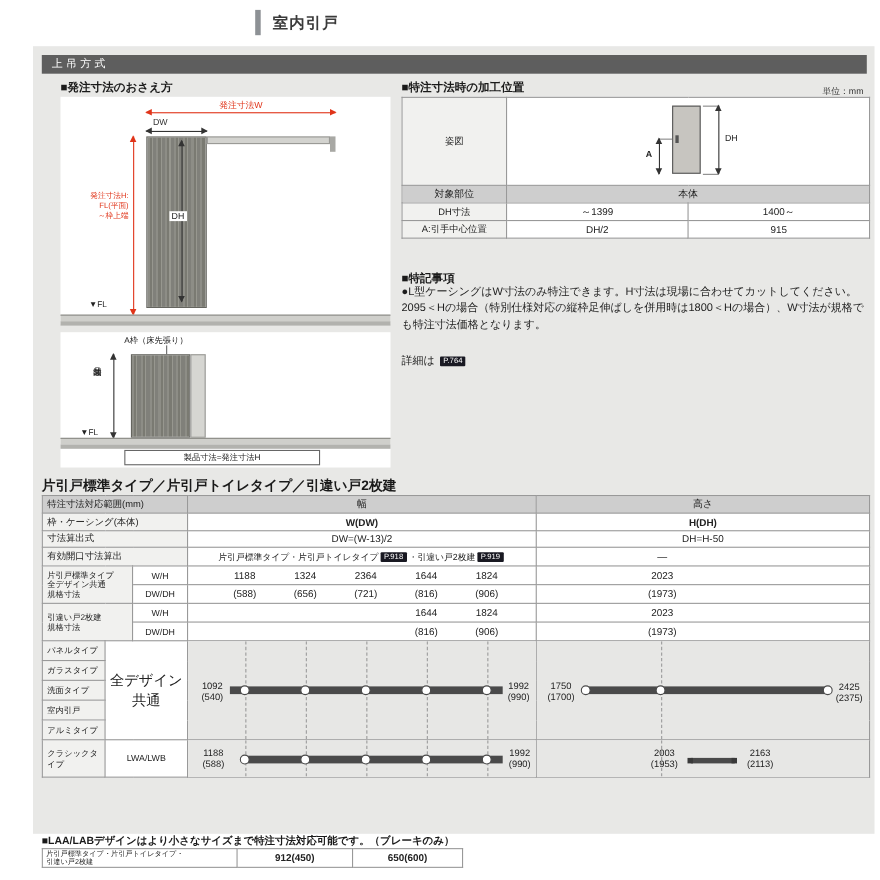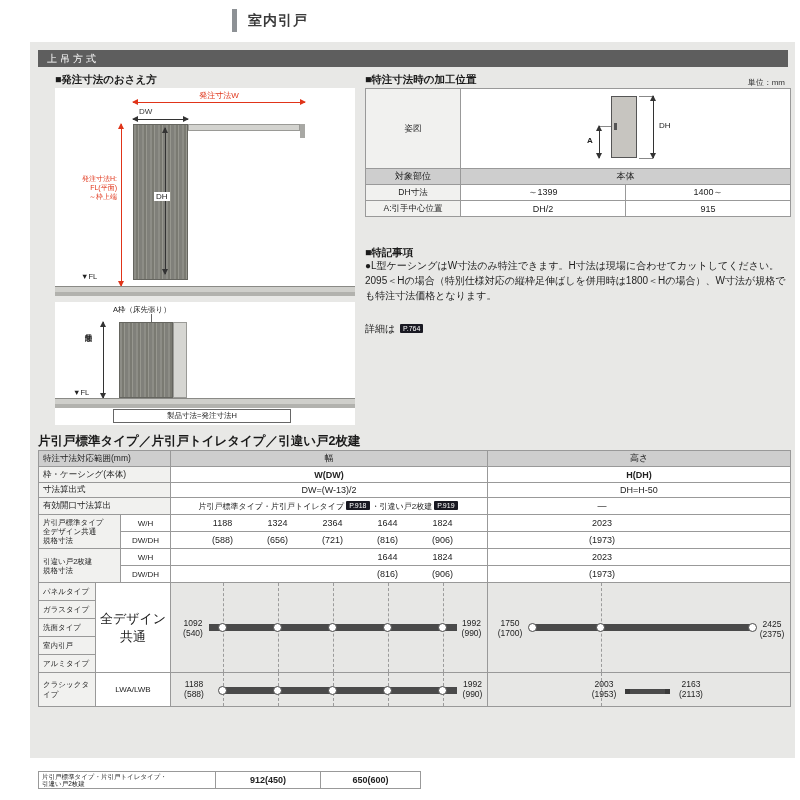--- a/index.html
+++ b/index.html
@@ -307,20 +307,21 @@
           <div class="rlb" style="left:181px;top:7px;width:44px">
             <span>2163</span>
                 <span>(2113)</span>
           </div>
         </td>
       </tr>
       </tbody>
     </table>
   </div>
 
+  <div class="abs" style="left:38px;top:758px;font-size:9.5px;font-weight:bold;color:#1a1a1a">■LAA/LABデザインはより小さなサイズまで特注寸法対応可能です。（ブレーキのみ）</div>
   <table class="abs" style="left:38px;top:771px;width:382px">
     <colgroup>
         <col style="width:177px">
         <col style="width:105px">
         <col style="width:100px">
       </colgroup>
     <tbody>
     <tr style="height:17px">
       <td style="font-size:6.5px;text-align:left;padding-left:3px;line-height:1.15">
         <span style="display:block">片引戸標準タイプ・片引戸トイレタイプ・</span>

